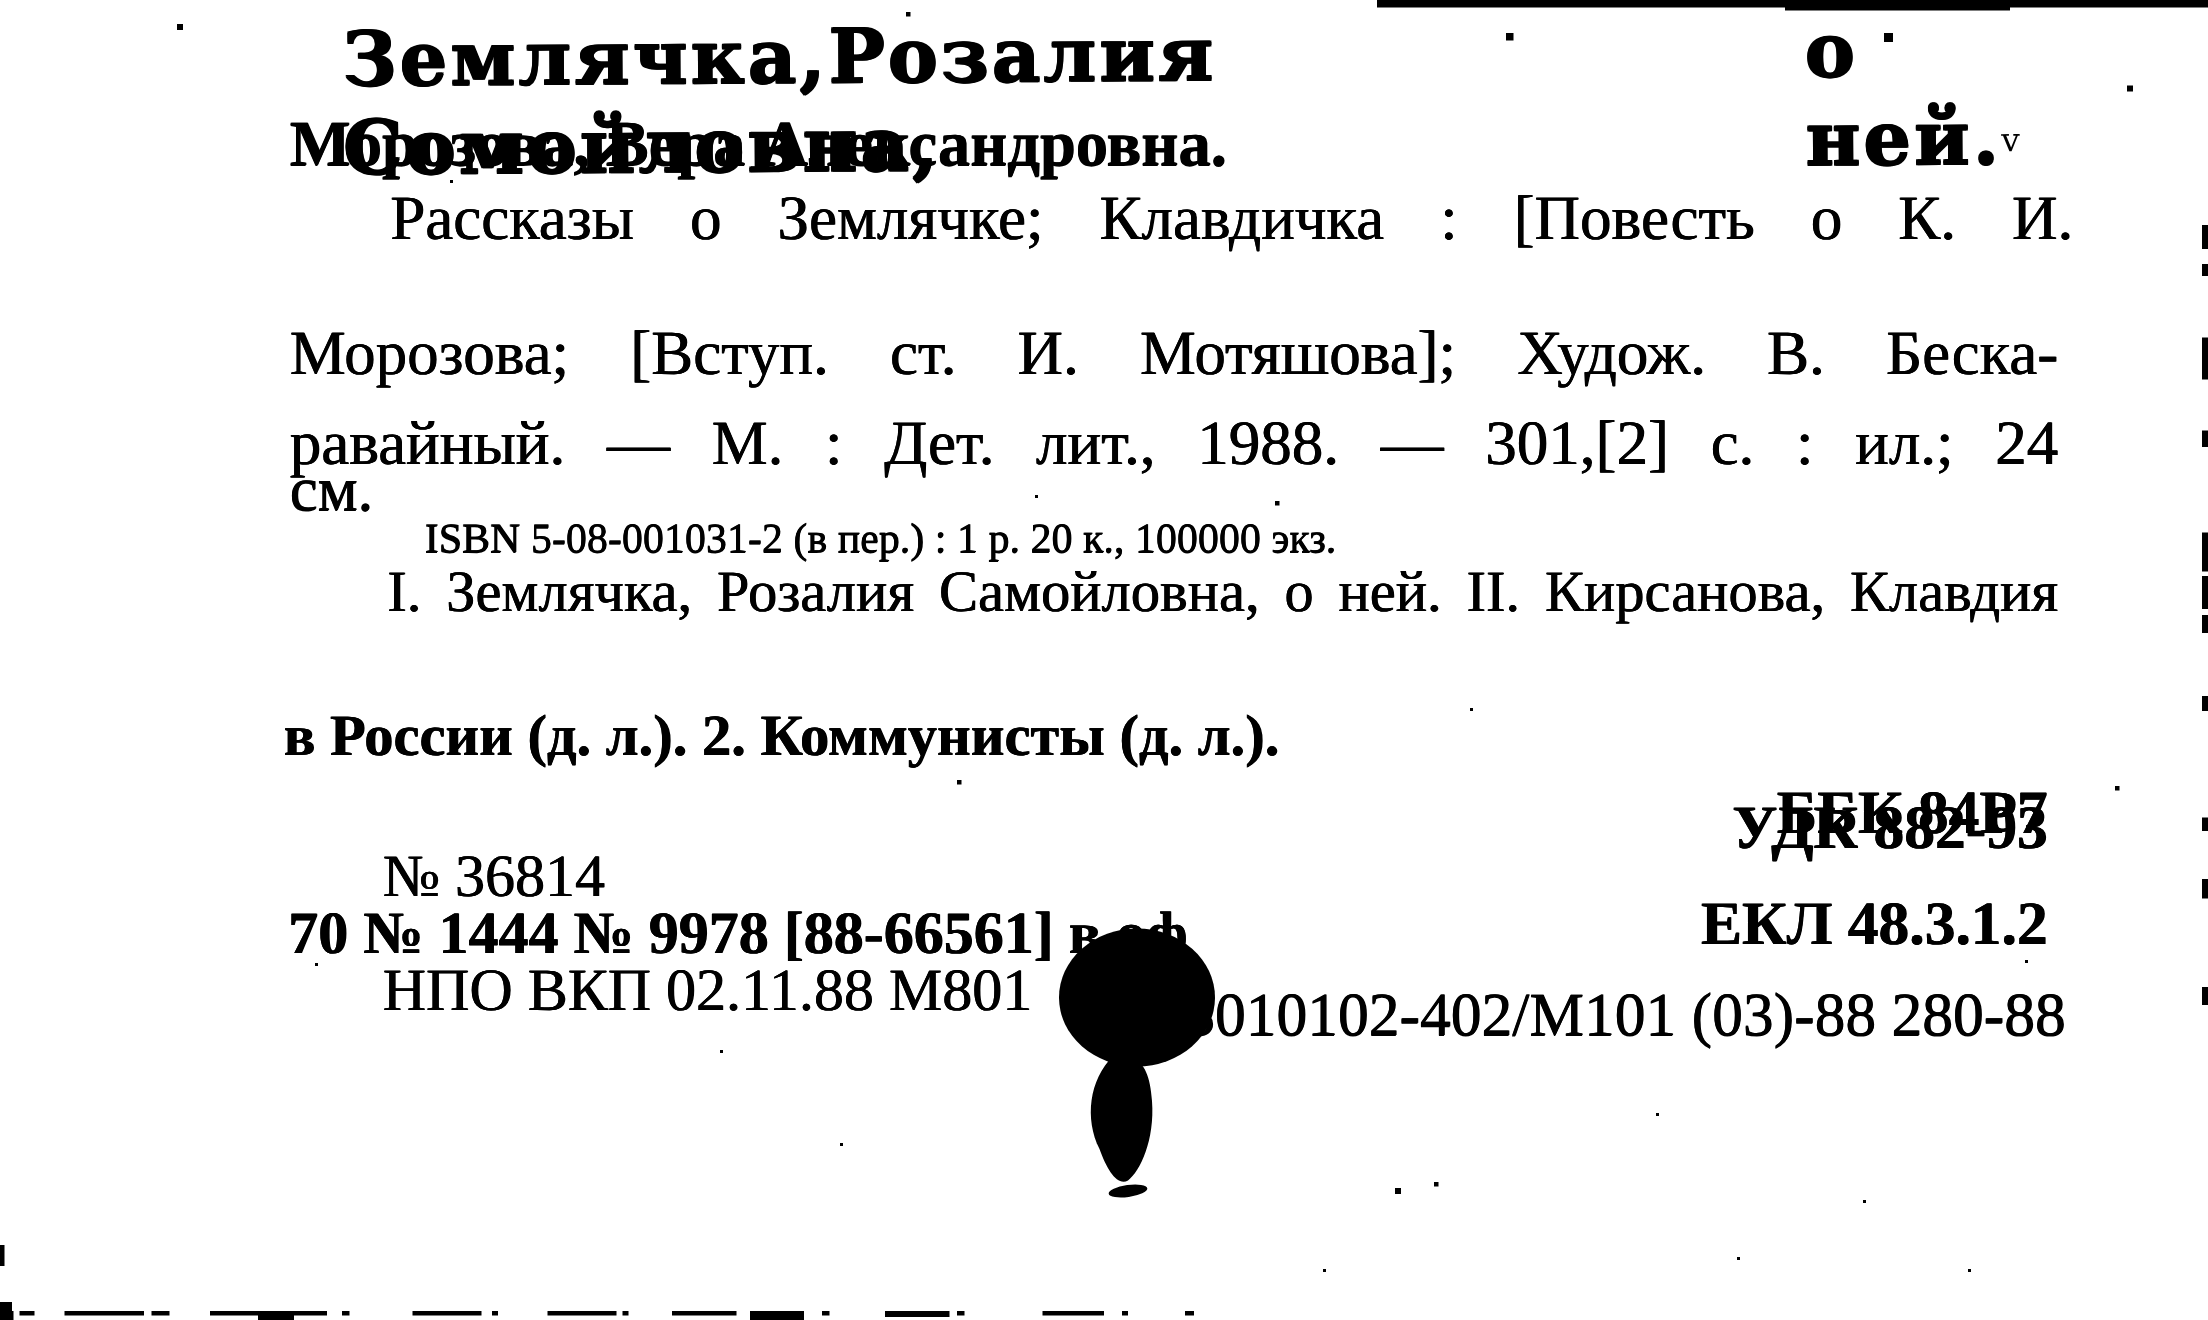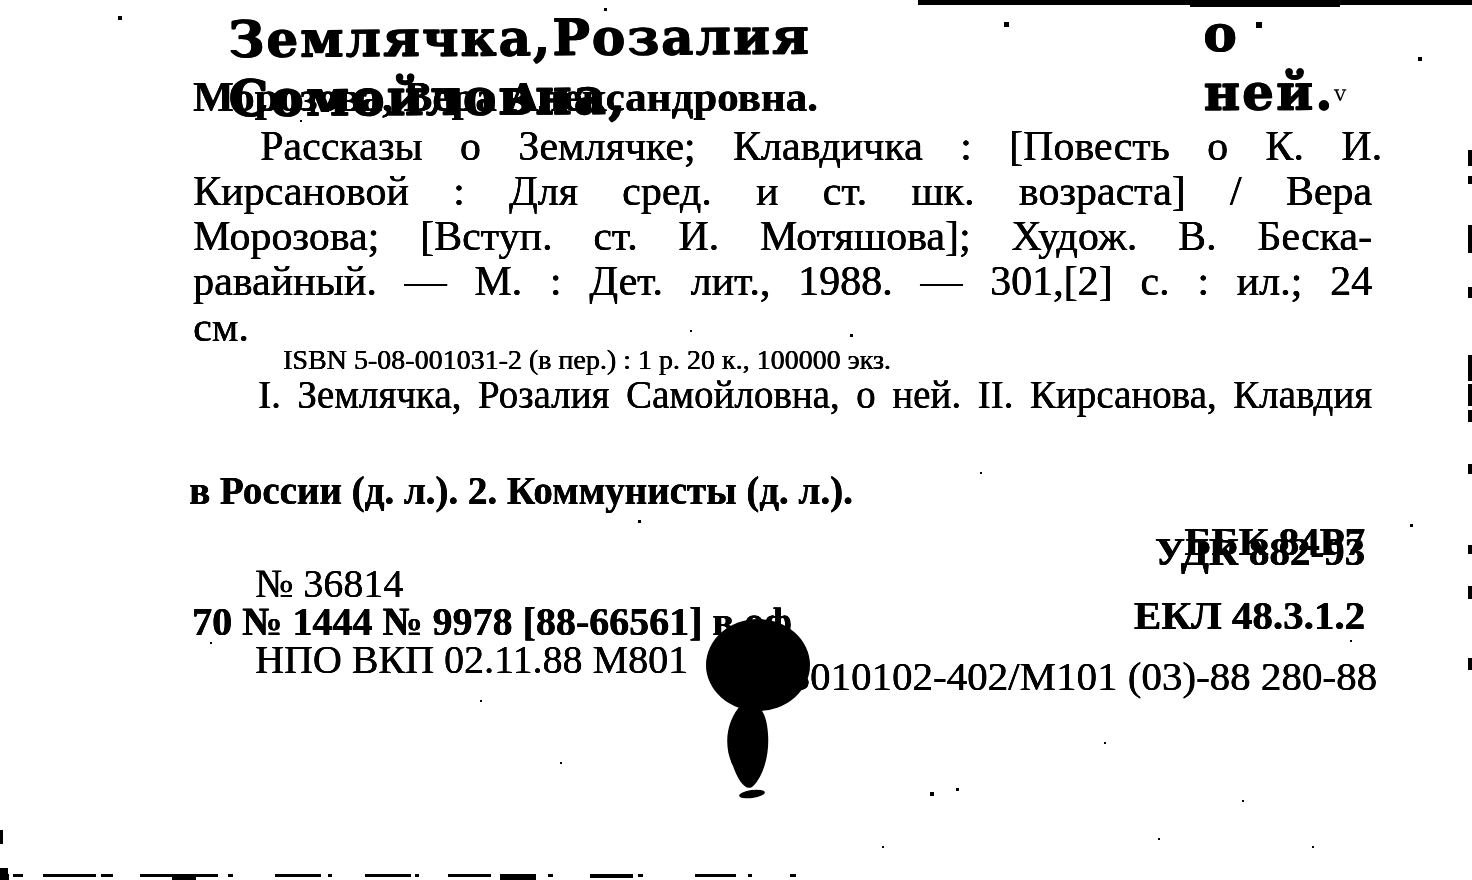--- a/index.html
+++ b/index.html
@@ -27,21 +27,21 @@
     font-size:50px; font-weight:bold; letter-spacing:2px;
     transform:rotate(-0.35deg);
     text-shadow:1px 0 0 #000, 0 1px 0 #000, 1px 1px 0 #000;
   }
   #heading .mark{ font-size:22px; font-weight:normal; letter-spacing:0; vertical-align:8px; text-shadow:none; }
   #author{ left:193px; top:72px; font-size:43px; font-weight:bold; }
   .desc{ font-size:42px; }
   .d1{ left:260px; top:122px; width:1122px; }
   .d2{ left:193px; top:167px; width:1179px; }
   .d3{ left:193px; top:212px; width:1179px; }
-  .d4{ left:193px; top:257px; width:1179px; }
+  .d4{ left:193px; top:272px; width:1179px; }
   .d5{ left:193px; top:303px; }
   #isbn{ left:283px; top:344px; font-size:28px; }
   .trc{ font-size:39px; }
   .t1{ left:258px; top:372px; width:1114px; }
   .t2{ left:189px; top:427px; width:1183px; }
   .t3{ left:189px; top:468px;font-weight:bold; }
   .rnum{ right:107px; font-size:41px; font-weight:bold; text-align:right; }
   #udk{ top:481px;margin-top:46px; }
   #bbk{ top:517px; }
   #ekl{ top:591px; }
@@ -62,21 +62,20 @@
 <div id="page">
 
   <div id="heading">
     <span>Землячка,Розалия Сомойловна,</span>
     <span><span>о ней.</span><span class="mark">v</span></span>
   </div>
 
   <div id="author" class="abs ink">Морозова, Вера Александровна.</div>
 
   <div class="abs ink desc jline d1">Рассказы о Землячке; Клавдичка : [Повесть о К. И.</div>
-  <div class="abs ink desc jline d2">Кирсановой : Для сред. и ст. шк. возраста] / Вера</div>
   <div class="abs ink desc jline d3">Морозова; [Вступ. ст. И. Мотяшова]; Худож. В. Беска-</div>
   <div class="abs ink desc jline d4">равайный. — М. : Дет. лит., 1988. — 301,[2] с. : ил.; 24</div>
   <div class="abs ink desc d5">см.</div>
 
   <div id="isbn" class="abs ink">ISBN 5-08-001031-2 (в пер.) : 1 р. 20 к., 100000 экз.</div>
 
   <div class="abs ink trc jline t1">I. Землячка, Розалия Самойловна, о ней. II. Кирсанова, Клавдия</div>
   <div class="abs ink trc t3">в России (д. л.). 2. Коммунисты (д. л.).</div>
 
   <div id="udk" class="abs ink rnum">УДК 882-93</div>

